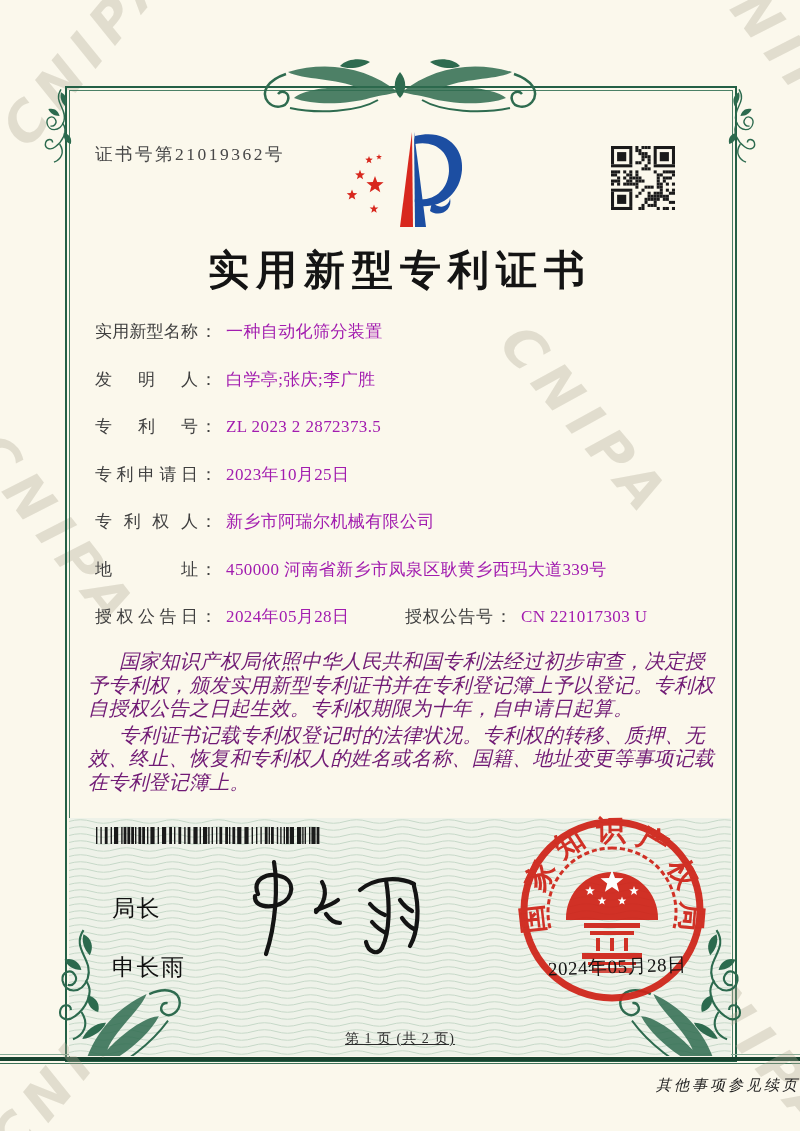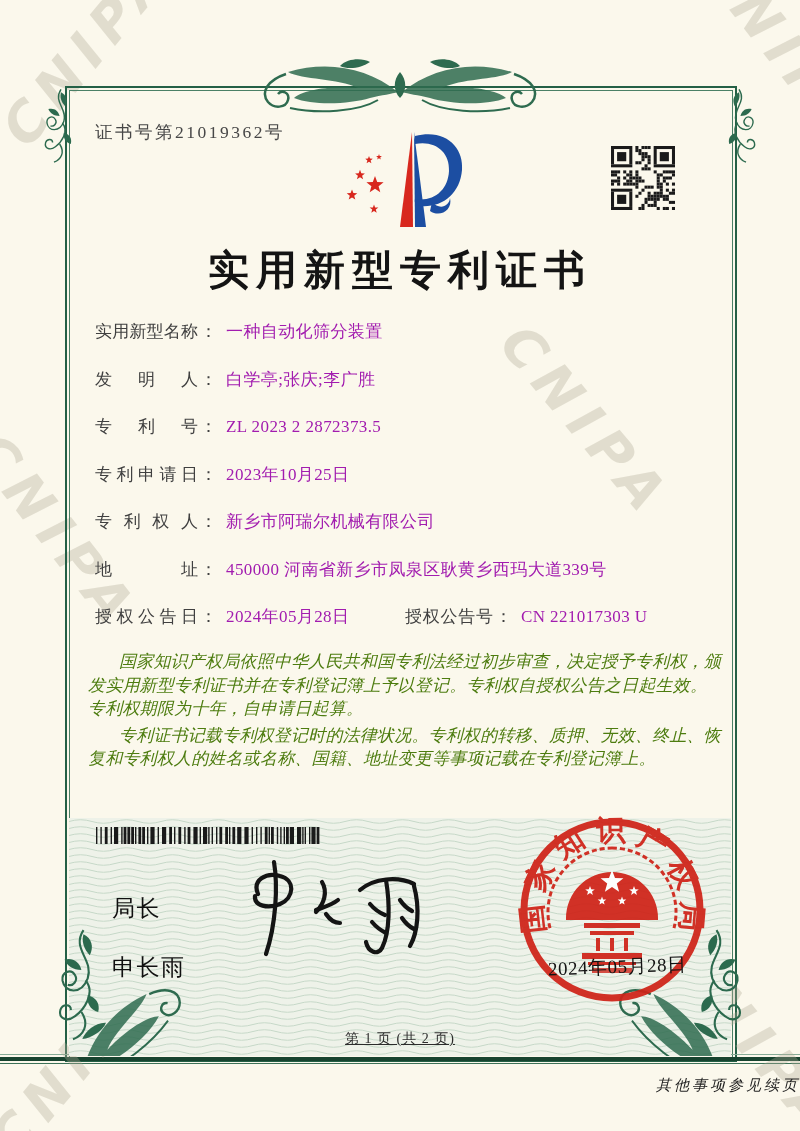--- a/index.html
+++ b/index.html
@@ -7,36 +7,36 @@
        background:#fbf8ec;font-family:"Liberation Serif","DejaVu Serif",serif;color:#3a3a3a;}
   .abs{position:absolute;}
   
   .wm{position:absolute;font-family:"DejaVu Sans",sans-serif;font-weight:bold;font-style:italic;
       font-size:54px;letter-spacing:10px;color:rgba(176,169,150,0.34);white-space:nowrap;z-index:1;pointer-events:none;}
   
   .frame{position:absolute;left:65px;top:86px;width:668px;height:972px;border:2px solid #246046;z-index:2;}
   .frame-inner{position:absolute;inset:2px;border:1px solid #4a8066;}
   .rule{position:absolute;left:0;width:800px;z-index:2;}
   
-  .certno{position:absolute;left:95px;top:120px;font-size:17.5px;letter-spacing:2.5px;color:#474747;z-index:4;}
+  .certno{position:absolute;left:95px;top:142px;font-size:17.5px;letter-spacing:2.5px;color:#474747;z-index:4;}
   
   .title{position:absolute;left:0;top:243px;width:800px;text-align:center;font-size:41px;font-weight:bold;
          letter-spacing:7px;color:#141414;z-index:4;}
   
   .fields{position:absolute;left:95px;top:320px;width:630px;font-size:17px;color:#404040;z-index:4;}
   .frow{position:relative;height:27px;margin-bottom:20.5px;white-space:nowrap;}
   .flabel{display:inline-block;width:103px;text-align:justify;text-align-last:justify;vertical-align:top;}
   .flabel2{display:inline-block;width:88px;text-align:justify;text-align-last:justify;vertical-align:top;}
   .fcolon{display:inline-block;margin:0 9px 0 2px;}
   .fvalue{letter-spacing:0.4px;color:#a21caf;}
   .frow-right{position:absolute;left:310px;top:0;}
   
   .paras{position:absolute;left:88px;top:650px;width:634px;z-index:4;}
-  .para{font-size:17px;line-height:23.5px;margin:0 0 3px 0;text-indent:31px;font-style:italic;
-        letter-spacing:0.2px;color:#4d7c0f;font-family:Liberation Serif, serif;}
+  .para{font-size:20px;line-height:23.5px;margin:0 0 3px 0;text-indent:31px;font-style:italic;
+        letter-spacing:0.2px;color:#701a75;font-family:Liberation Serif, serif;}
   
   .band{position:absolute;left:69px;top:818px;width:662px;height:238px;z-index:3;}
   
   .signer{position:absolute;left:112px;font-family:Liberation Sans, sans-serif;
           font-size:23px;letter-spacing:1.5px;color:#101010;z-index:5;}
   
   .sealdate{position:absolute;left:548px;top:954px;font-size:19px;letter-spacing:0.5px;color:#131313;
             transform:rotate(-2deg);z-index:6;}
   
   .pageind{position:absolute;left:0;top:1030px;width:800px;text-align:center;font-size:14px;

